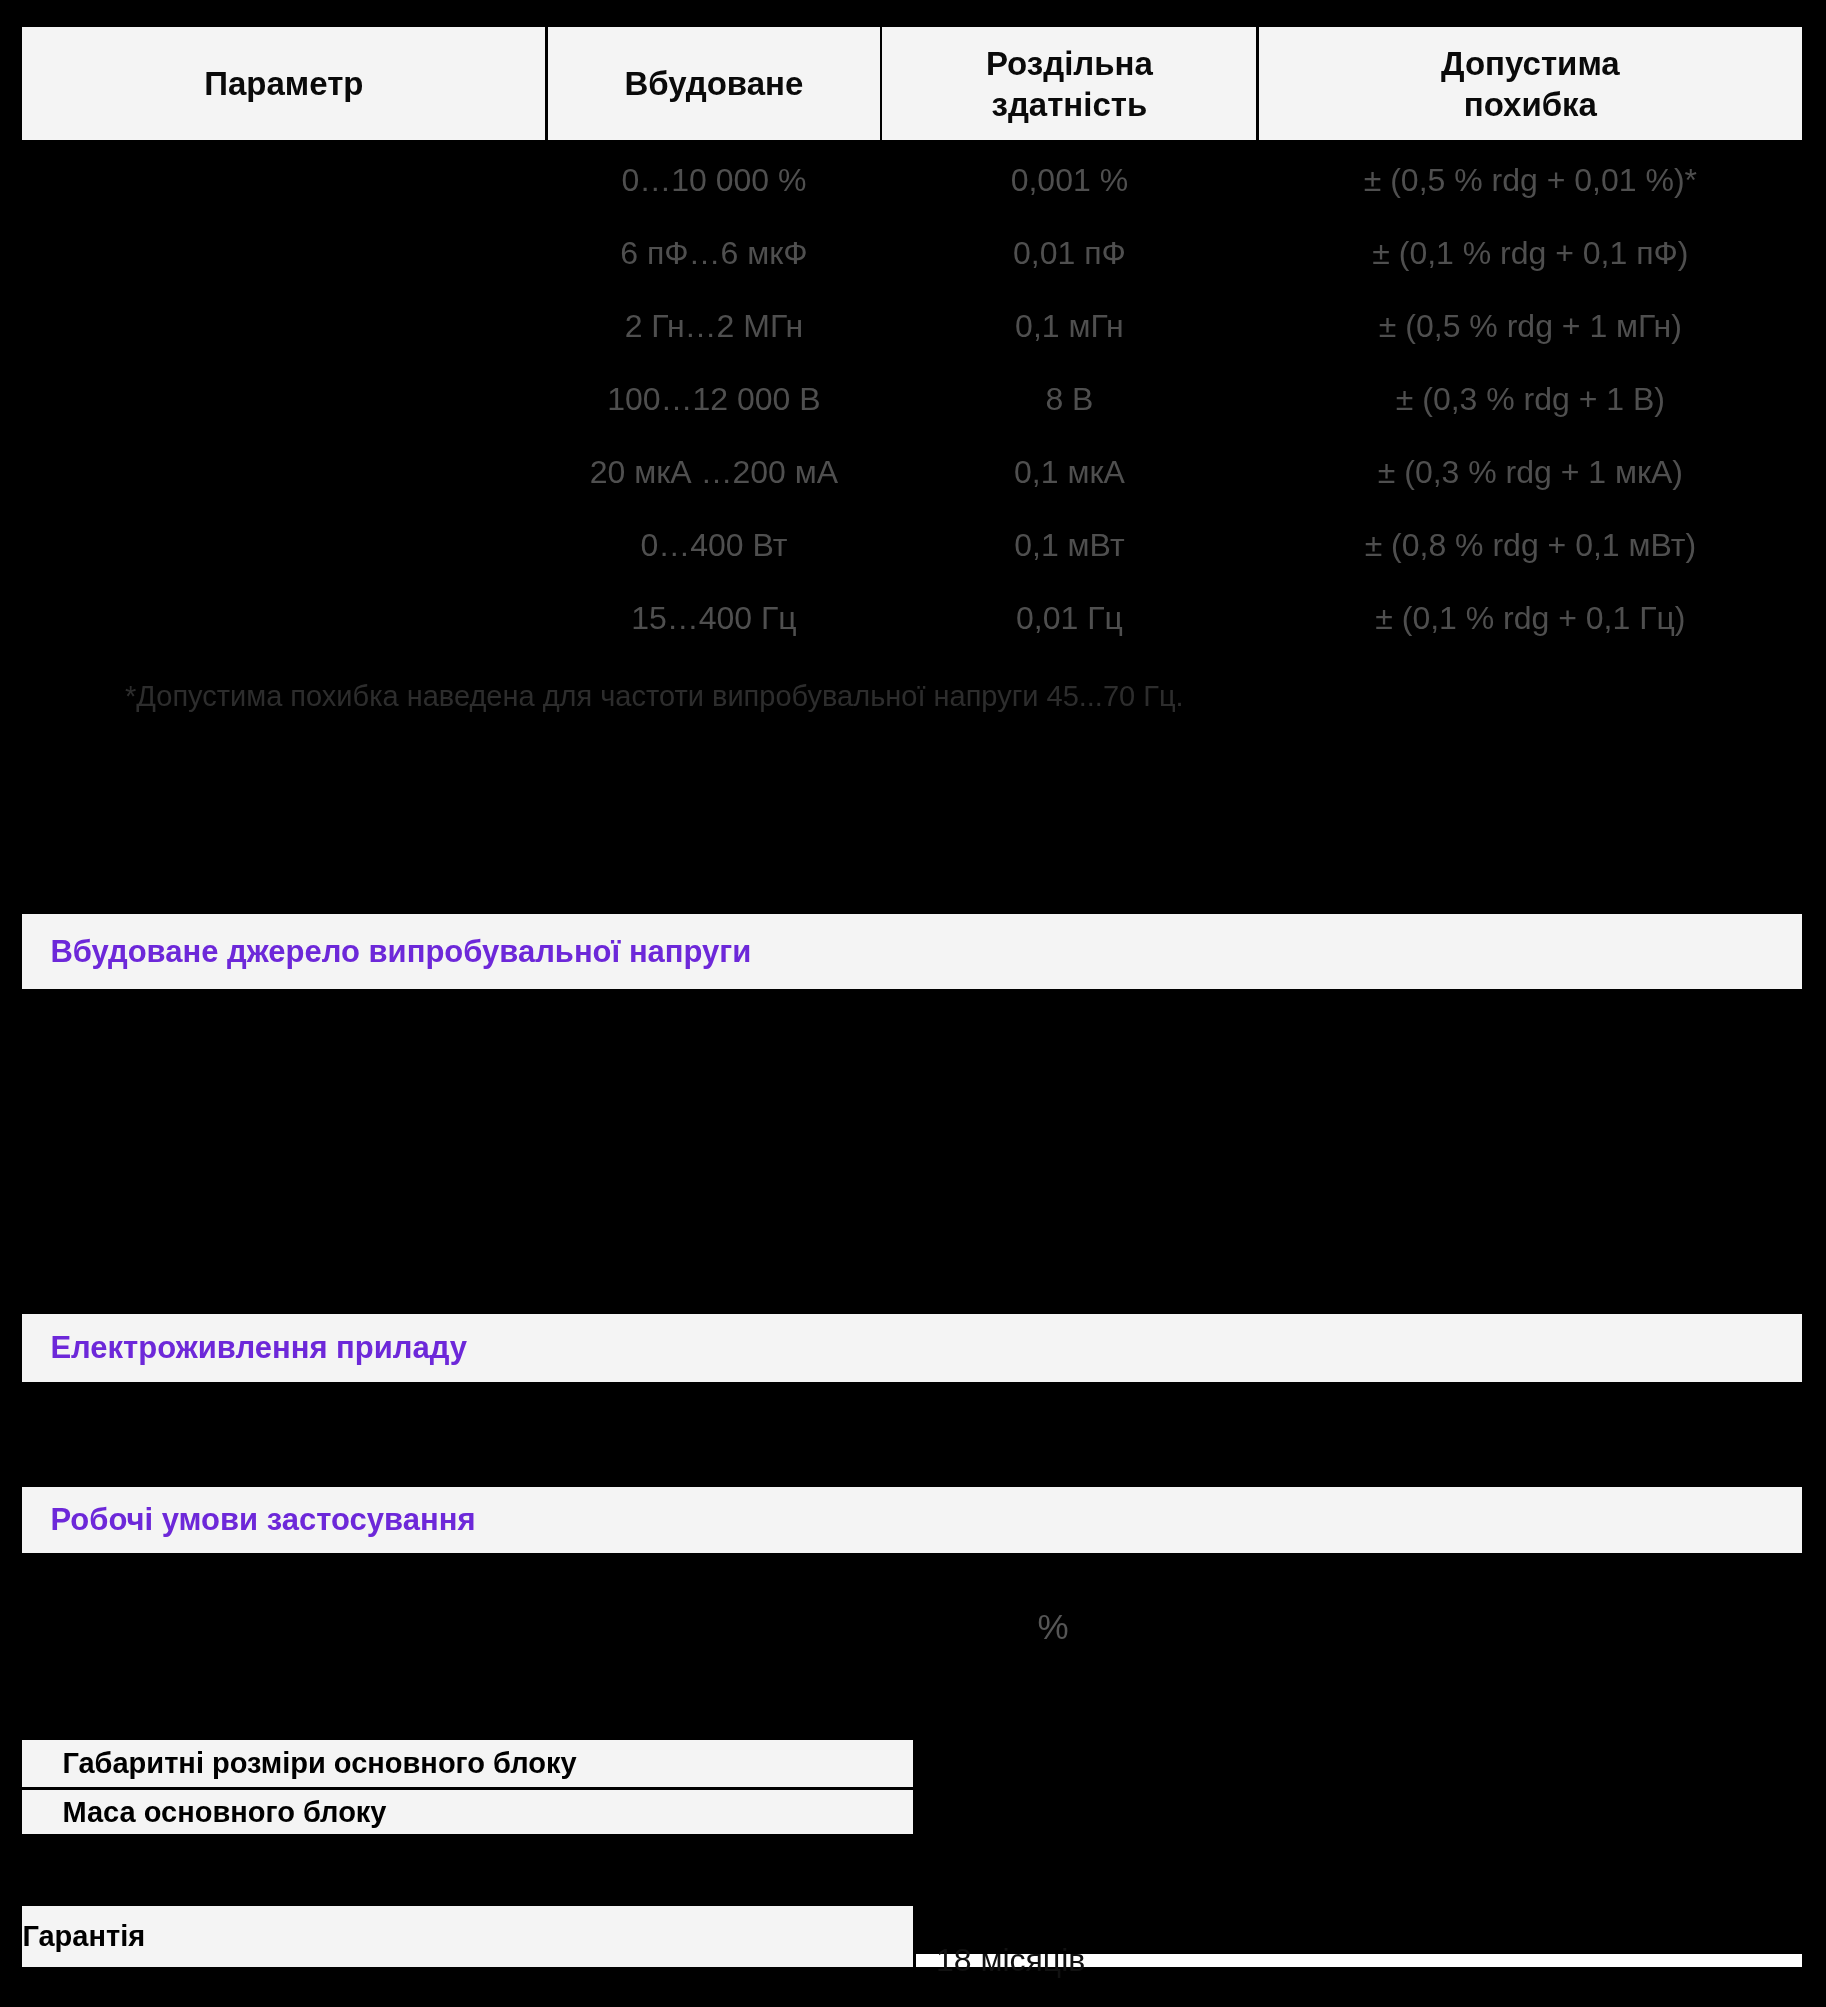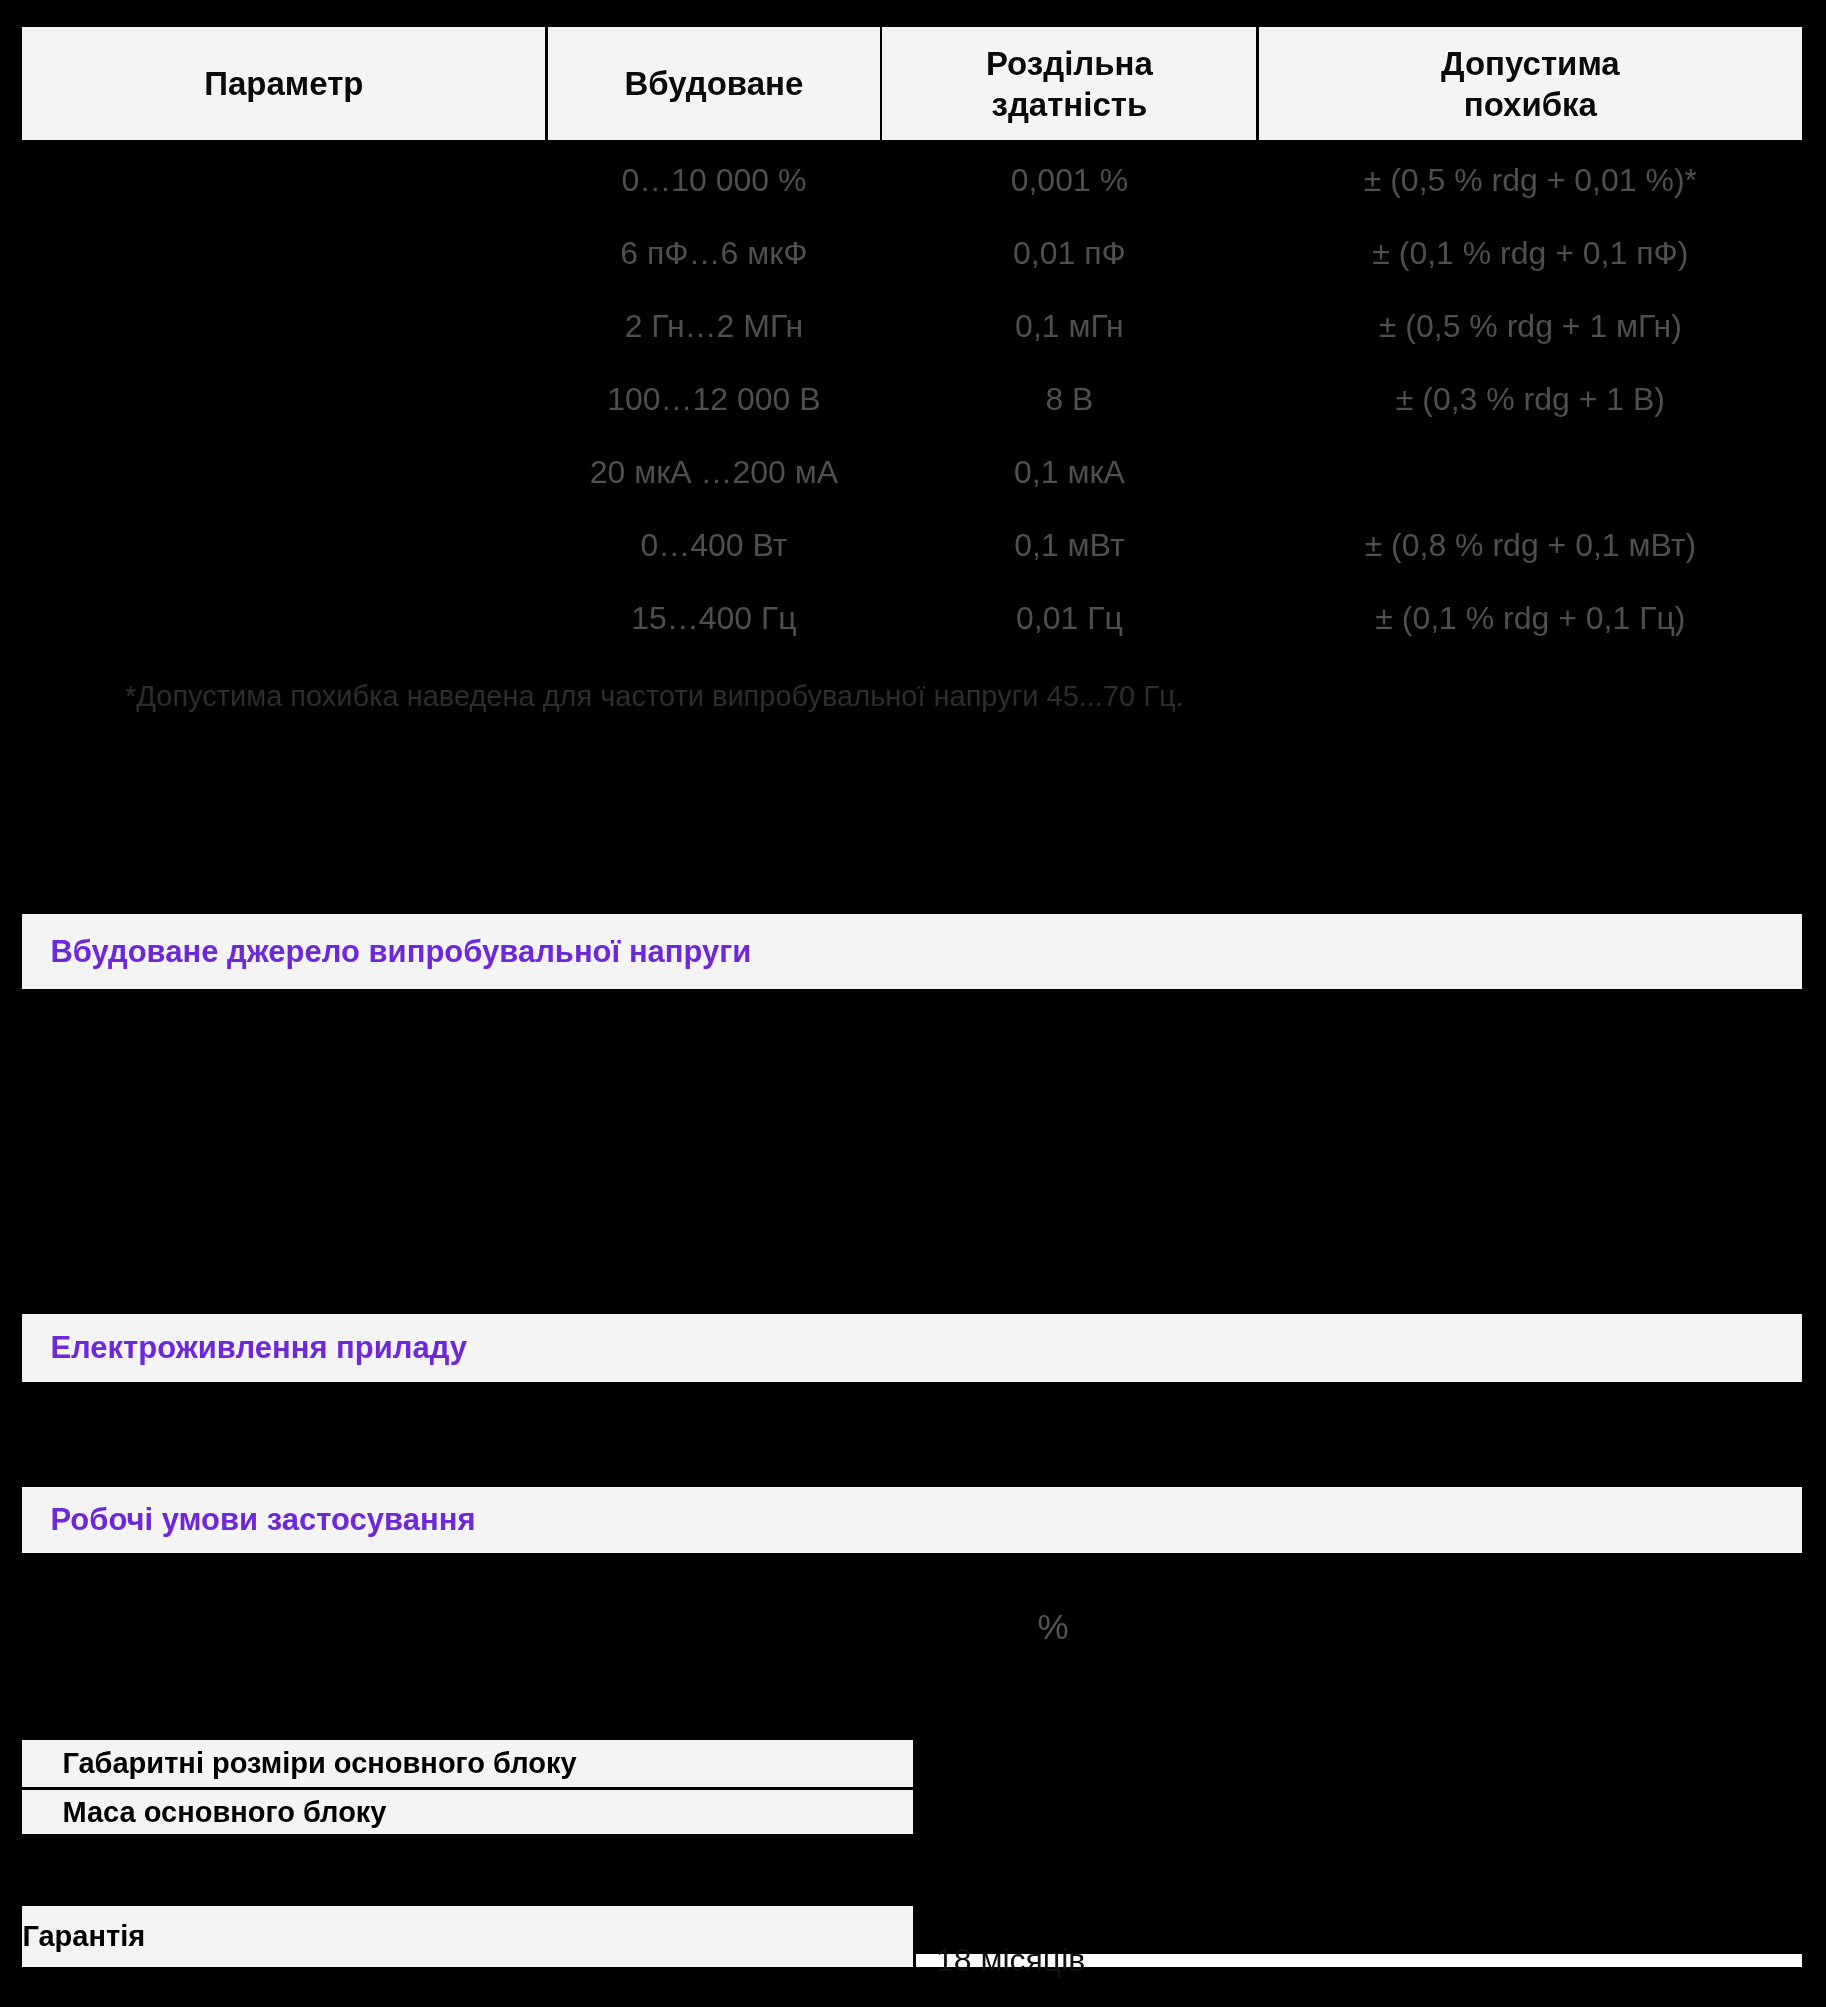--- a/index.html
+++ b/index.html
@@ -124,20 +124,21 @@
     <div class="body-row">
       <div class="body-cell w1"></div>
       <div class="body-cell w2">100…12 000 В</div>
       <div class="body-cell w3">8 В</div>
       <div class="body-cell w4">± (0,3 % rdg + 1 В)</div>
     </div>
     <div class="body-row">
       <div class="body-cell w1"></div>
       <div class="body-cell w2">20 мкА …200 мА</div>
       <div class="body-cell w3">0,1 мкА</div>
+      <div class="body-cell w4">± (0,3 % rdg + 1 мкА)</div>
     </div>
     <div class="body-row">
       <div class="body-cell w1"></div>
       <div class="body-cell w2">0…400 Вт</div>
       <div class="body-cell w3">0,1 мВт</div>
       <div class="body-cell w4">± (0,8 % rdg + 0,1 мВт)</div>
     </div>
     <div class="body-row">
       <div class="body-cell w1"></div>
       <div class="body-cell w2">15…400 Гц</div>

